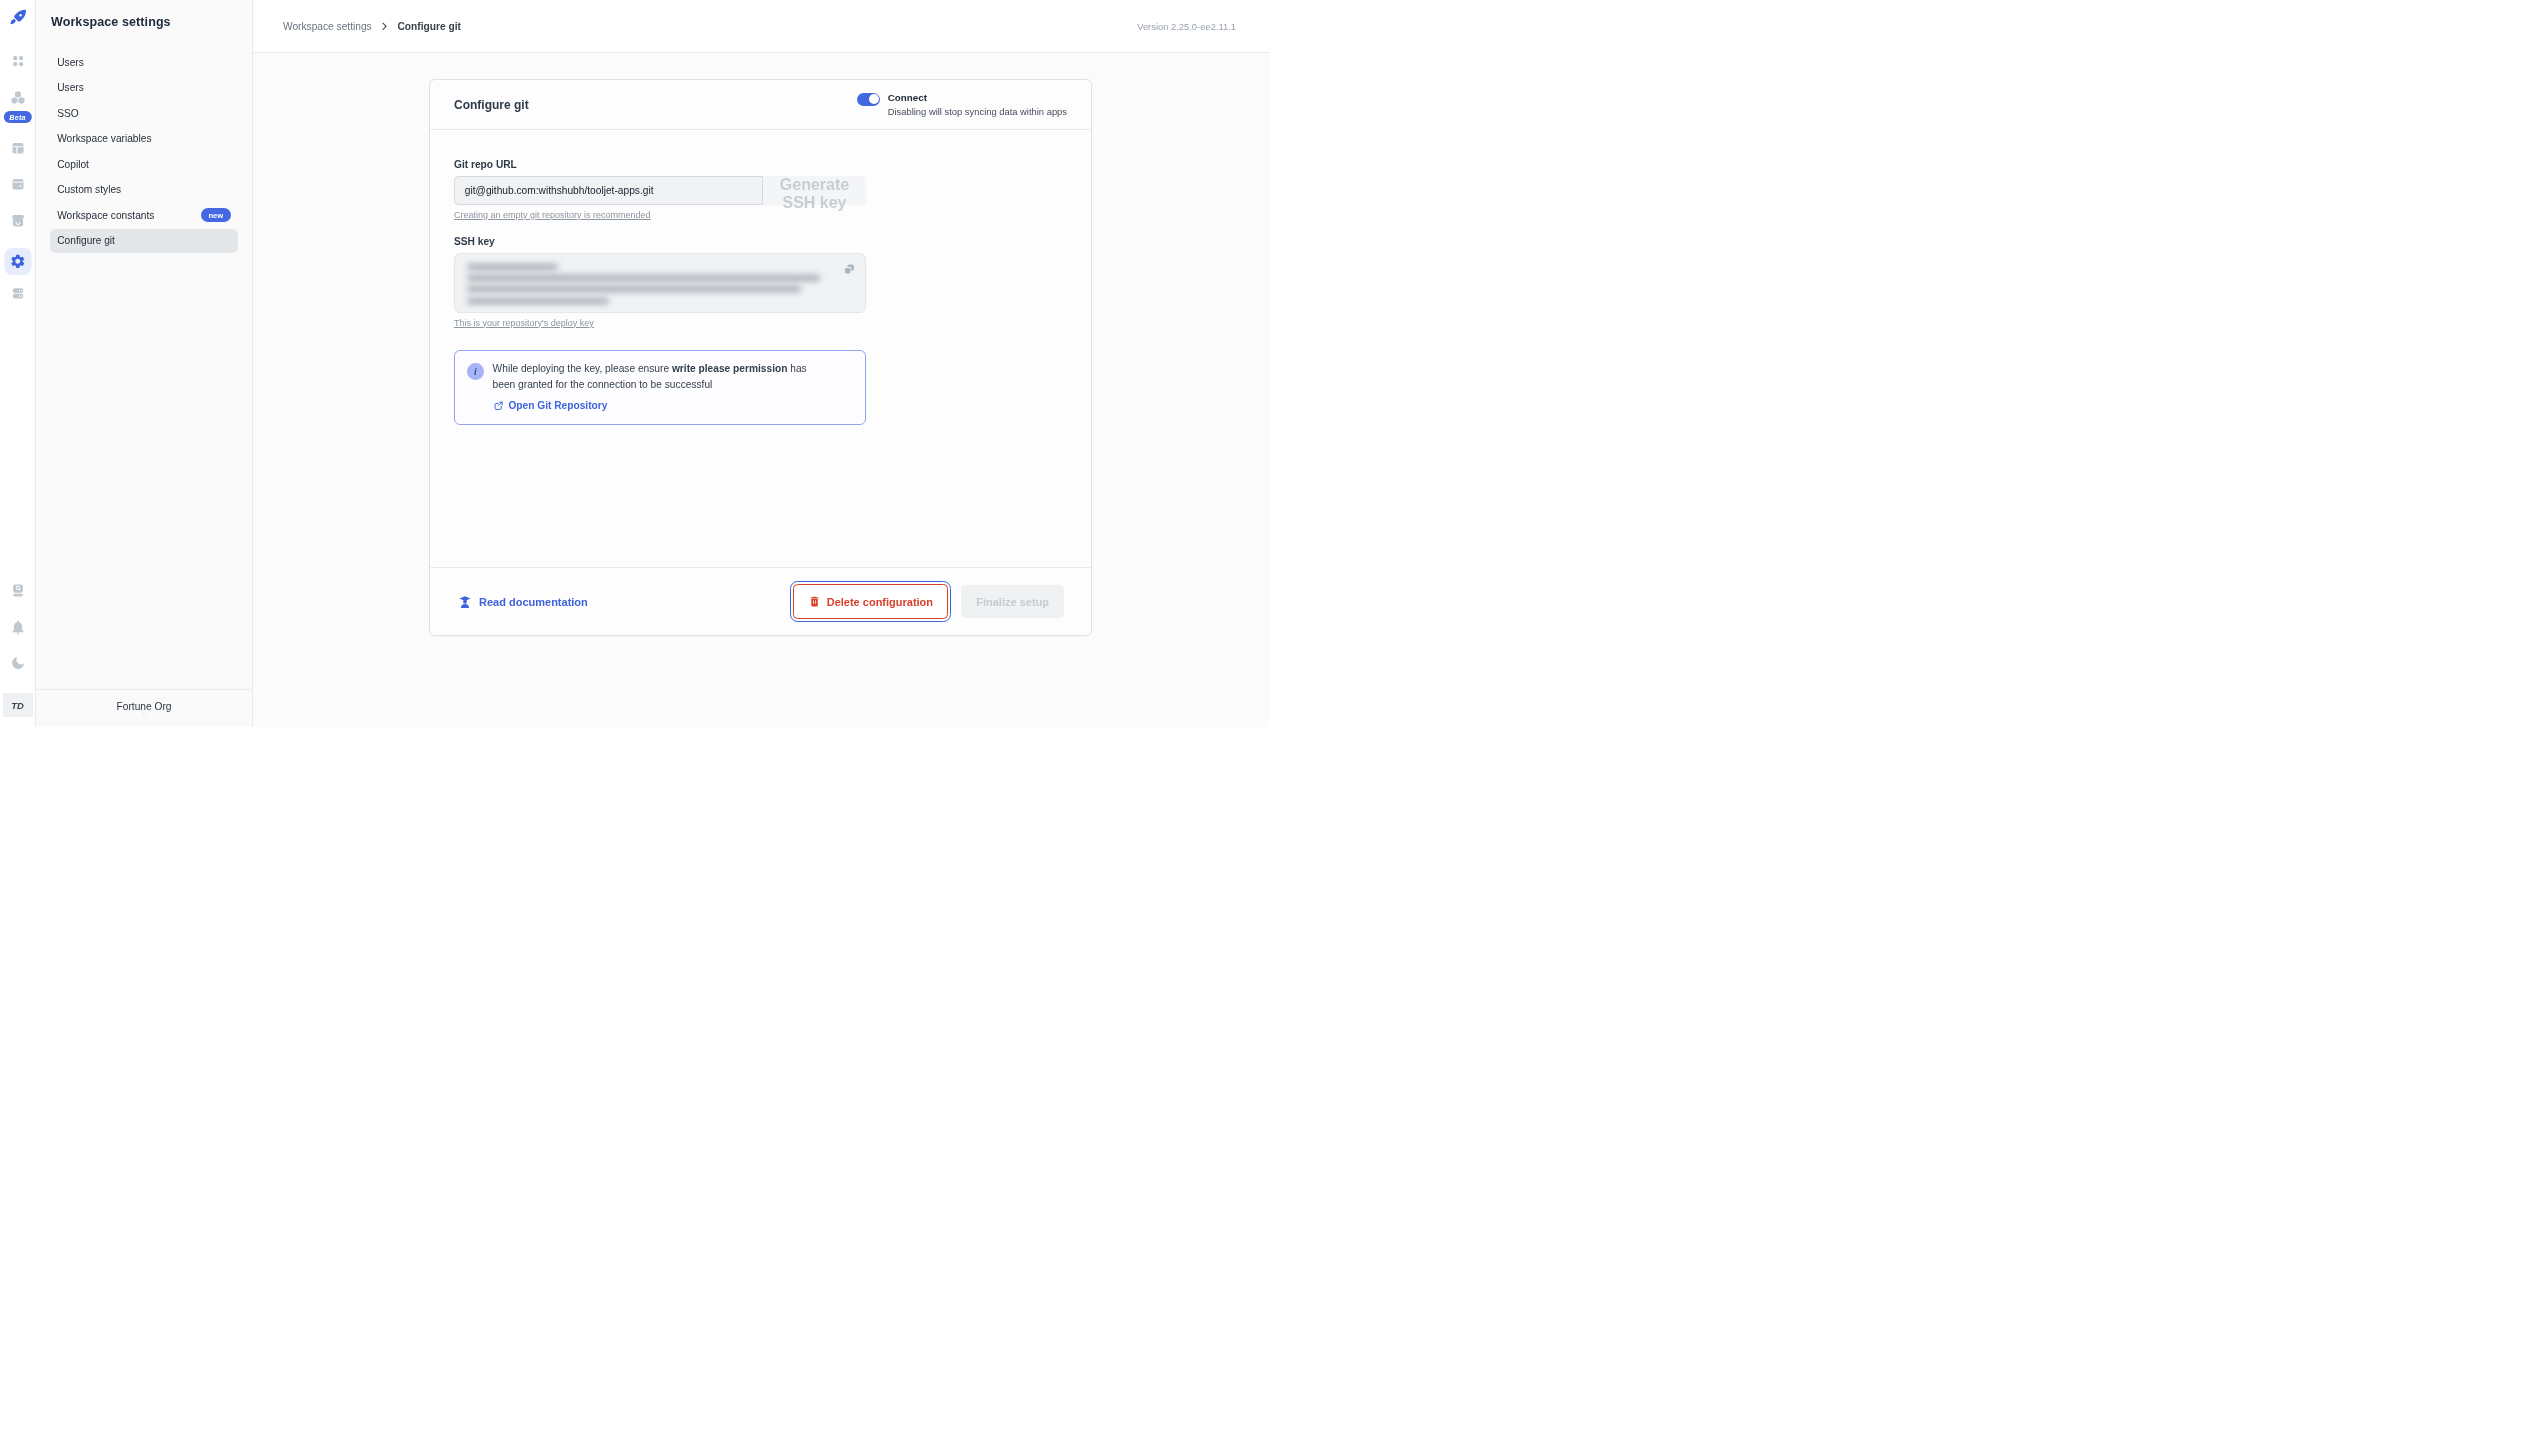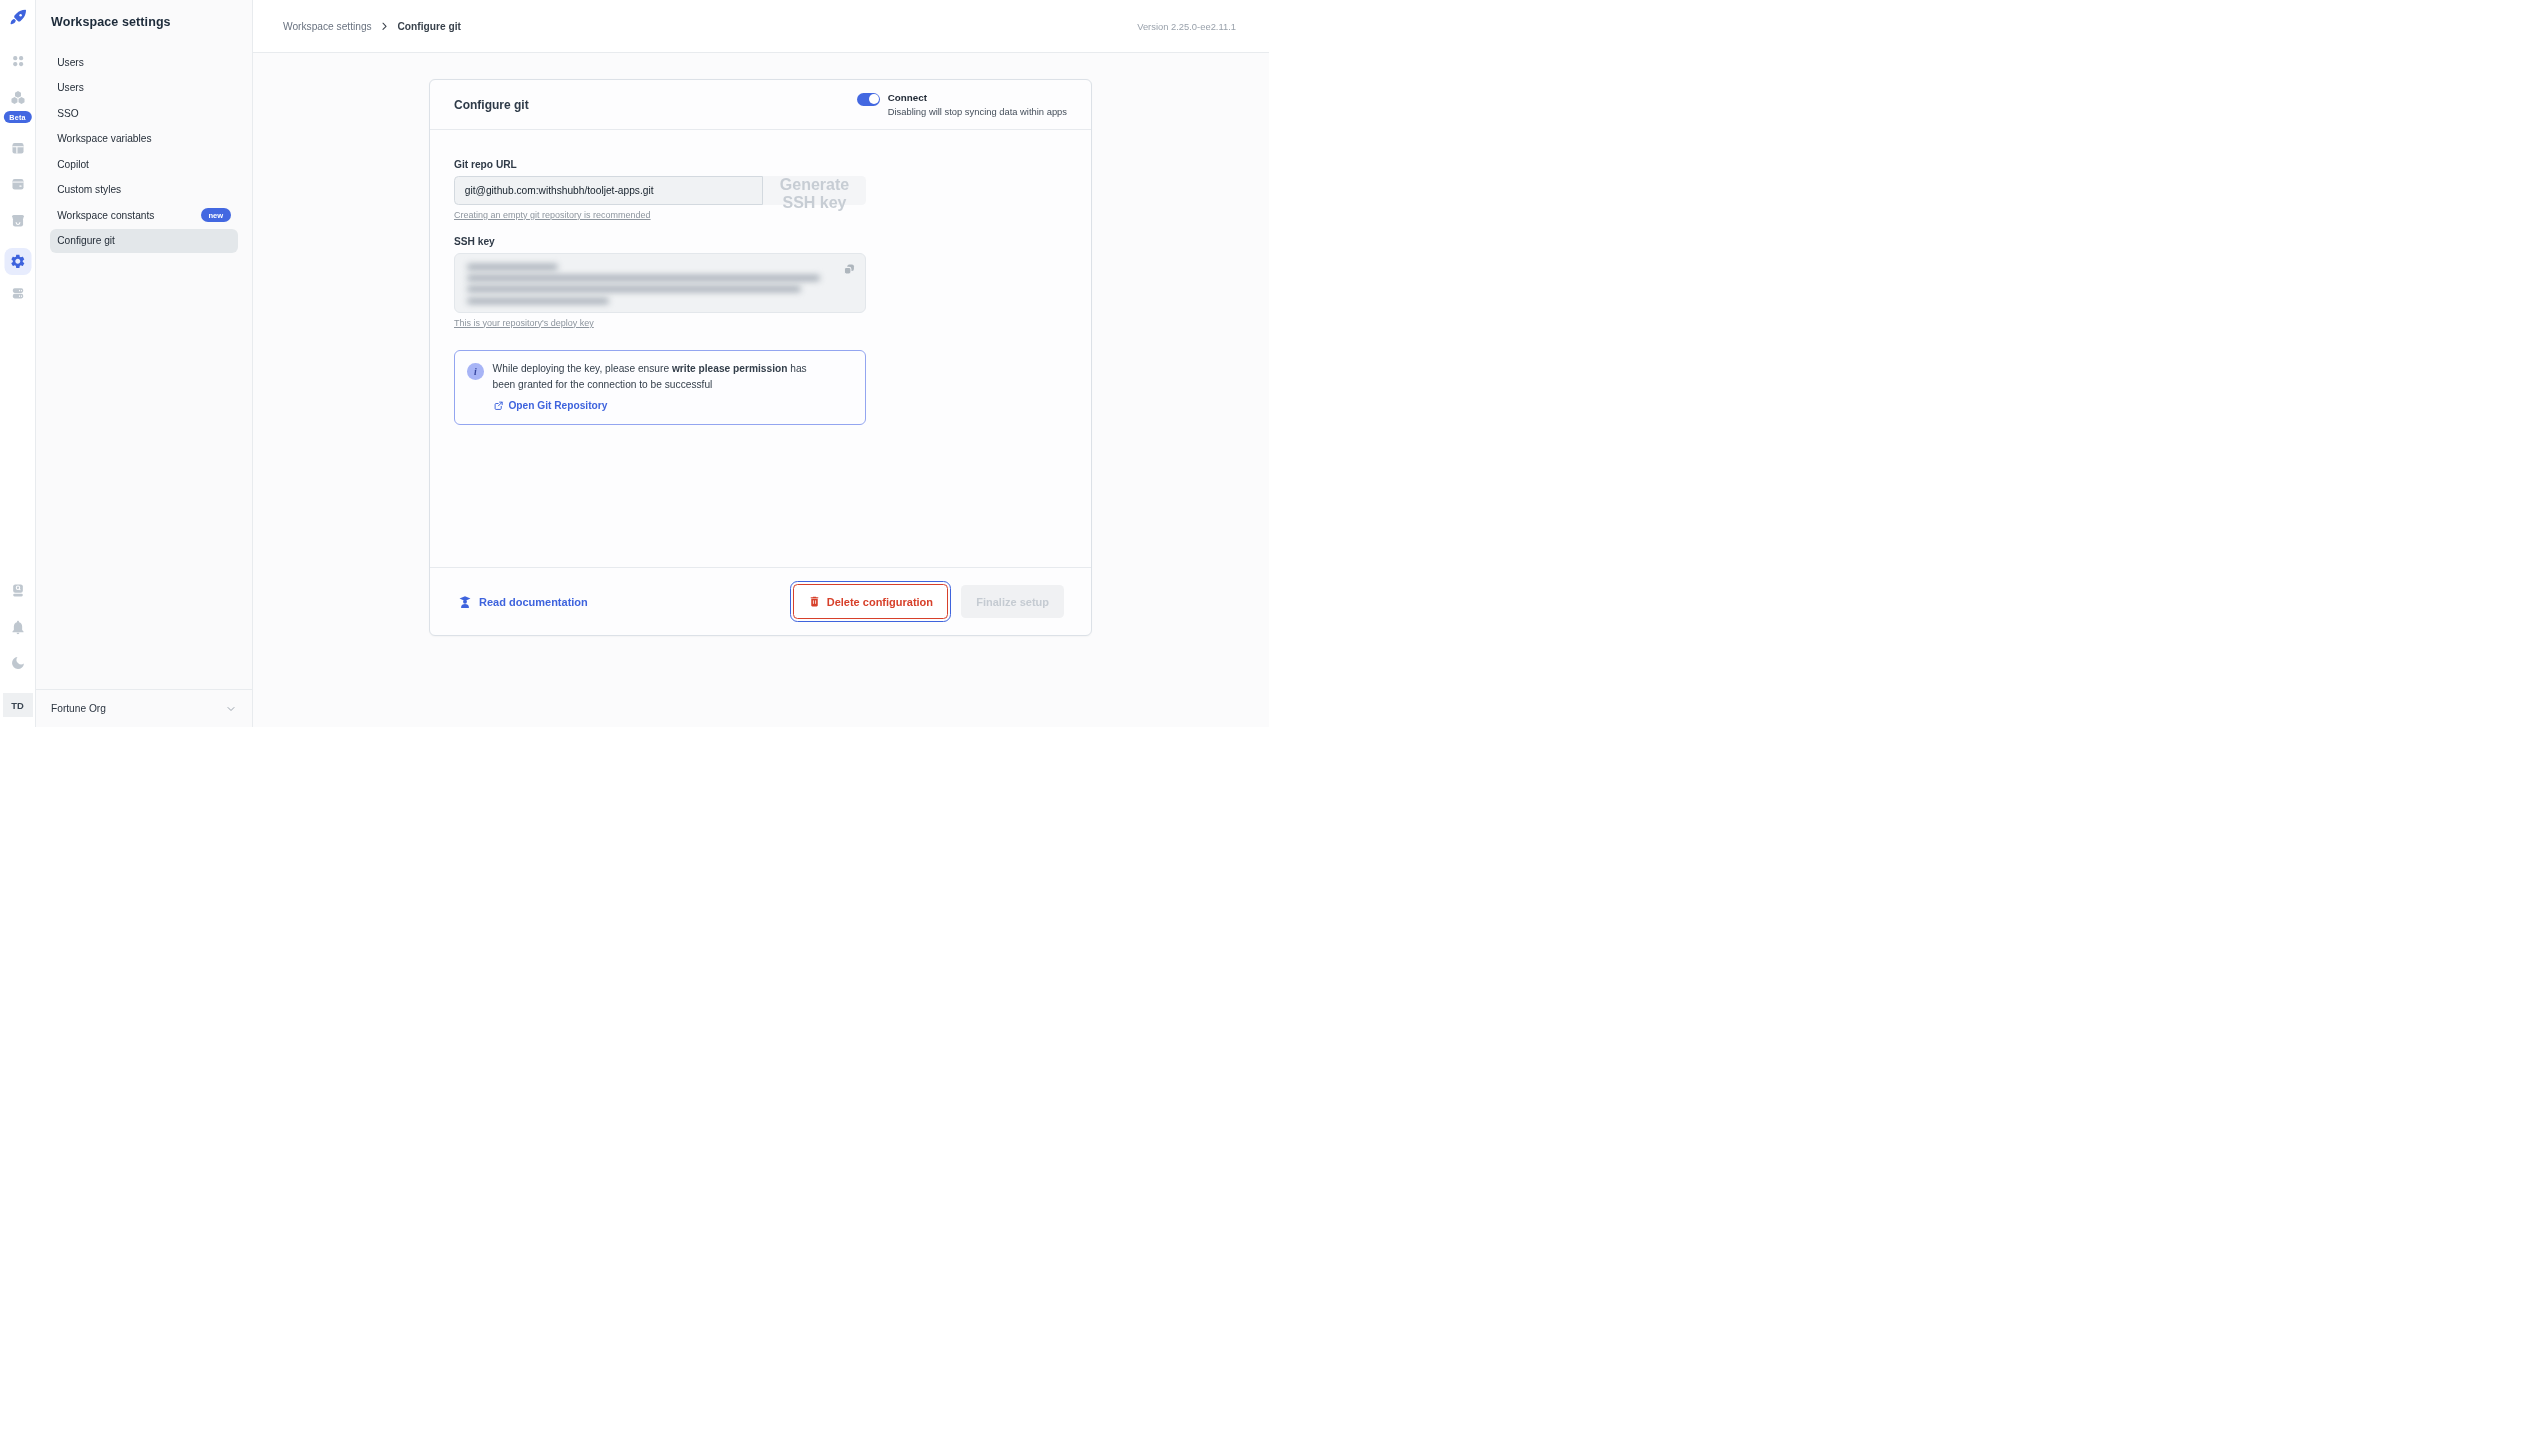--- a/index.html
+++ b/index.html
@@ -1,35 +1,35 @@
 <!DOCTYPE html>
 <html style="font-size:12px"><head>
 <meta charset="utf-8">
 <style>
   * { margin:0; padding:0; box-sizing:border-box; }
   html,body { background:#fff; }
   body { font-family:"Liberation Sans", sans-serif; }
   .app { position:relative; width:1269px; height:727px; display:flex; overflow:hidden; background:#fff; color:#2f3a47; }
 
   
-  .rail { position:relative; width:36px; flex:none; background:#fff; border-right:0.8px solid #e8ebee; }
+  .rail { position:relative; width:36px; flex:none; background:#fff; border-right:0.8px solid #e8ebee;font-style:italic; }
   .ric { position:absolute; left:50%; transform:translateX(-50%); display:flex; align-items:center; justify-content:center; color:#bfc7cf; cursor:pointer; }
   .ric svg { display:block; }
   .gear-wrap { width:27px; height:27px; border-radius:7.6px; background:#e7ecfd; color:#3e63dd; }
   .beta-pill { background:#4368e1; color:#fff; font-size:7.2px; font-weight:700; padding:1.5px 6px; border-radius:6.8px; letter-spacing:0.2px; }
   .avatar { width:30px; height:24px; border-radius:0; background:#eef0f2; color:#3a4551; font-size:9.4px; font-weight:700; }
 
   
   .sidebar { position:relative; width:217px; flex:none; background:#fafafb; border-right:0.8px solid #e8ebee; }
   .sb-title { position:absolute; top:15px; left:15px; font-size:12.5px; font-weight:700; color:#1d2b3a; letter-spacing:0.1px; }
   .sb-nav { position:absolute; top:50px; left:13.6px; right:13.6px; display:flex; flex-direction:column; gap:1.5px; }
   .sb-item { height:24px; display:flex; align-items:center; justify-content:space-between; padding:0 7.6px; border-radius:6px; font-size:10.2px; color:#252e39; cursor:pointer; }
   .sb-item.selected { background:#e3e7ea; }
   .new-pill { background:#4368e1; color:#fff; font-size:7.6px; font-weight:700; padding:2.3px 7.6px; border-radius:7.6px; }
-  .org-row { position:absolute; bottom:0; left:0; right:0; height:38px; border-top:0.8px solid #e8ebee; display:flex; align-items:center; justify-content:space-between; padding:11px 15px; cursor:pointer; }
+  .org-row { position:absolute; bottom:0; left:0; right:0; height:38px; border-top:0.8px solid #e8ebee; display:flex; align-items:center; justify-content:space-between; padding:11px 15px; cursor:pointer;flex-direction:column; }
   .org-name { font-size:10.2px; color:#2b3440; }
   .org-row svg { color:#9aa3ad; }
 
   
   .main { flex:1; position:relative; display:flex; flex-direction:column; }
   .topbar { height:53px; flex:none; background:#fff; border-bottom:0.8px solid #e8ebee; display:flex; align-items:center; justify-content:space-between; padding:0 33px 0 30px; }
   .crumbs { display:flex; align-items:center; gap:7.6px; }
   .crumb-parent { font-size:10.2px; color:#6a7380; cursor:pointer; }
   .crumb-sep { color:#39414b; display:flex; }
   .crumb-current { font-size:10.2px; font-weight:600; color:#39424c; }

